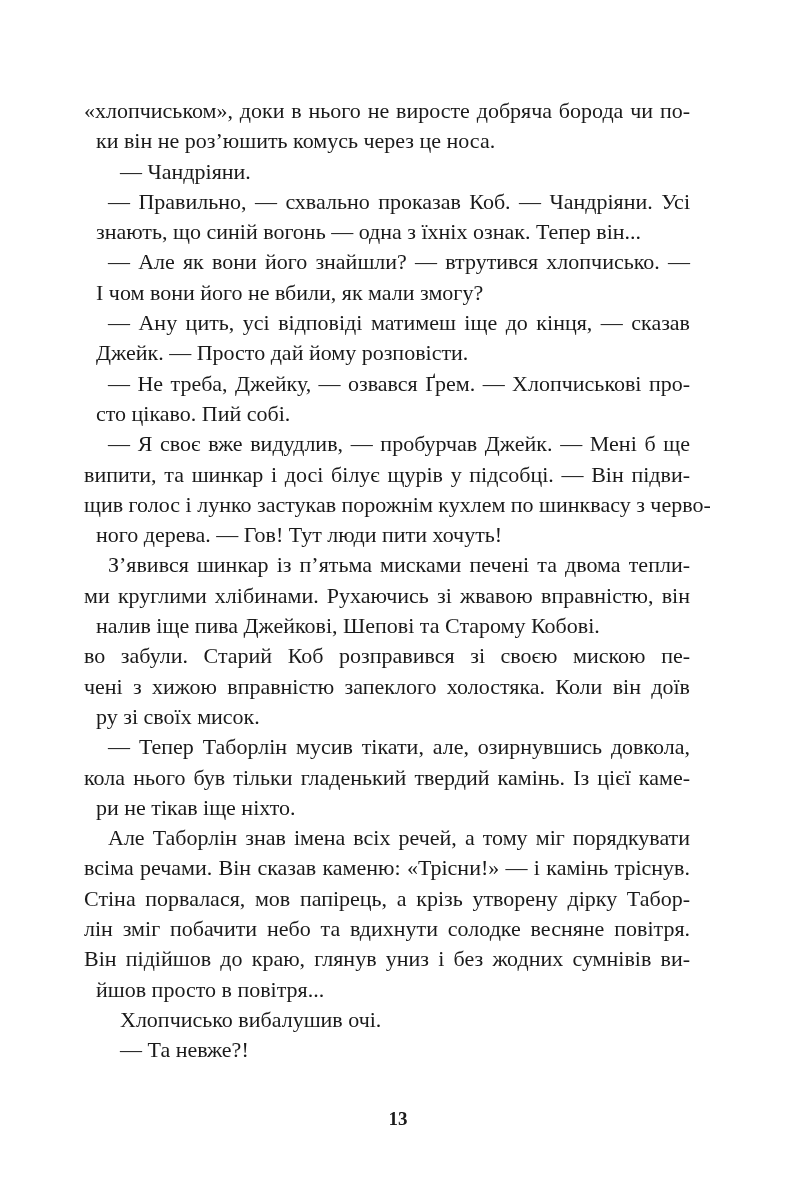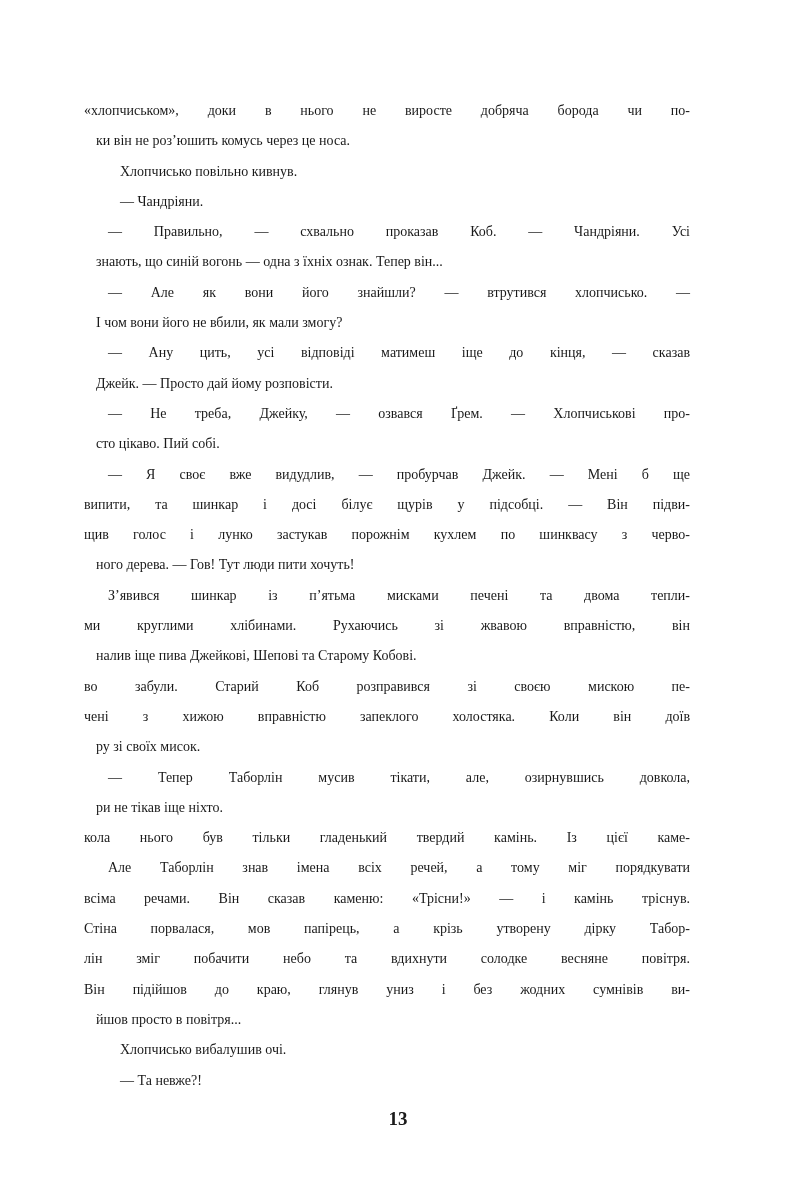--- a/index.html
+++ b/index.html
@@ -1,58 +1,57 @@
 <!DOCTYPE html>
 <html><head>
 <meta charset="utf-8">
 <style>
   html, body { margin: 0; padding: 0; background: #ffffff; }
   body { width: 800px; height: 1193px; position: relative; overflow: hidden; }
   .page {
     position: absolute; left: 84px; top: 96px; width: 606px;
-    font-family: "Liberation Serif", serif; font-size: 14px; line-height: 30.3px;
+    font-family: "Liberation Serif", serif; font-size: 22px; line-height: 30.3px;
     color: #1a1a1a;
   }
   .line { display: block; white-space: nowrap; text-align: justify; text-align-last: justify; height: 30.3px; }
   .line.last { text-align-last: left; margin-left: 12px; }
   .line.indent { padding-left: 24px; }
   .pagenum {
     position: absolute; left: 0; width: 796px; top: 1108px; text-align: center;
     font-family: "Liberation Serif", serif; font-weight: bold; font-size: 19px; color: #1a1a1a;
   }
 </style>
 </head>
 <body>
 
 <div class="page" id="page-body">
     <span class="line">«хлопчиськом», доки в нього не виросте добряча борода чи по-</span>
     <span class="line last">ки він не роз’юшить комусь через це носа.</span>
-    <span class="line indent last">Хлопчисько повільно кивнув.</span>
     <span class="line indent last">— Чандріяни.</span>
     <span class="line indent">— Правильно, — схвально проказав Коб. — Чандріяни. Усі</span>
     <span class="line last">знають, що синій вогонь — одна з їхніх ознак. Тепер він...</span>
     <span class="line indent">— Але як вони його знайшли? — втрутився хлопчисько. —</span>
     <span class="line last">І чом вони його не вбили, як мали змогу?</span>
     <span class="line indent">— Ану цить, усі відповіді матимеш іще до кінця, — сказав</span>
     <span class="line last">Джейк. — Просто дай йому розповісти.</span>
     <span class="line indent">— Не треба, Джейку, — озвався Ґрем. — Хлопчиськові про-</span>
     <span class="line last">сто цікаво. Пий собі.</span>
     <span class="line indent">— Я своє вже видудлив, — пробурчав Джейк. — Мені б ще</span>
     <span class="line">випити, та шинкар і досі білує щурів у підсобці. — Він підви-</span>
     <span class="line">щив голос і лунко застукав порожнім кухлем по шинквасу з черво-</span>
     <span class="line last">ного дерева. — Гов! Тут люди пити хочуть!</span>
     <span class="line indent">З’явився шинкар із п’ятьма мисками печені та двома тепли-</span>
     <span class="line">ми круглими хлібинами. Рухаючись зі жвавою вправністю, він</span>
     <span class="line last">налив іще пива Джейкові, Шепові та Старому Кобові.</span>
     <span class="line">во забули. Старий Коб розправився зі своєю мискою пе-</span>
     <span class="line">чені з хижою вправністю запеклого холостяка. Коли він доїв</span>
     <span class="line last">ру зі своїх мисок.</span>
     <span class="line indent">— Тепер Таборлін мусив тікати, але, озирнувшись довкола,</span>
+    <span class="line">кола нього був тільки гладенький твердий камінь. Із цієї каме-</span>
     <span class="line last">ри не тікав іще ніхто.</span>
-    <span class="line">кола нього був тільки гладенький твердий камінь. Із цієї каме-</span>
     <span class="line indent">Але Таборлін знав імена всіх речей, а тому міг порядкувати</span>
     <span class="line">всіма речами. Він сказав каменю: «Трісни!» — і камінь тріснув.</span>
     <span class="line">Стіна порвалася, мов папірець, а крізь утворену дірку Табор-</span>
     <span class="line">лін зміг побачити небо та вдихнути солодке весняне повітря.</span>
     <span class="line">Він підійшов до краю, глянув униз і без жодних сумнівів ви-</span>
     <span class="line last">йшов просто в повітря...</span>
     <span class="line indent last">Хлопчисько вибалушив очі.</span>
     <span class="line indent last">— Та невже?!</span>
   </div>
 <div class="pagenum">13</div>

